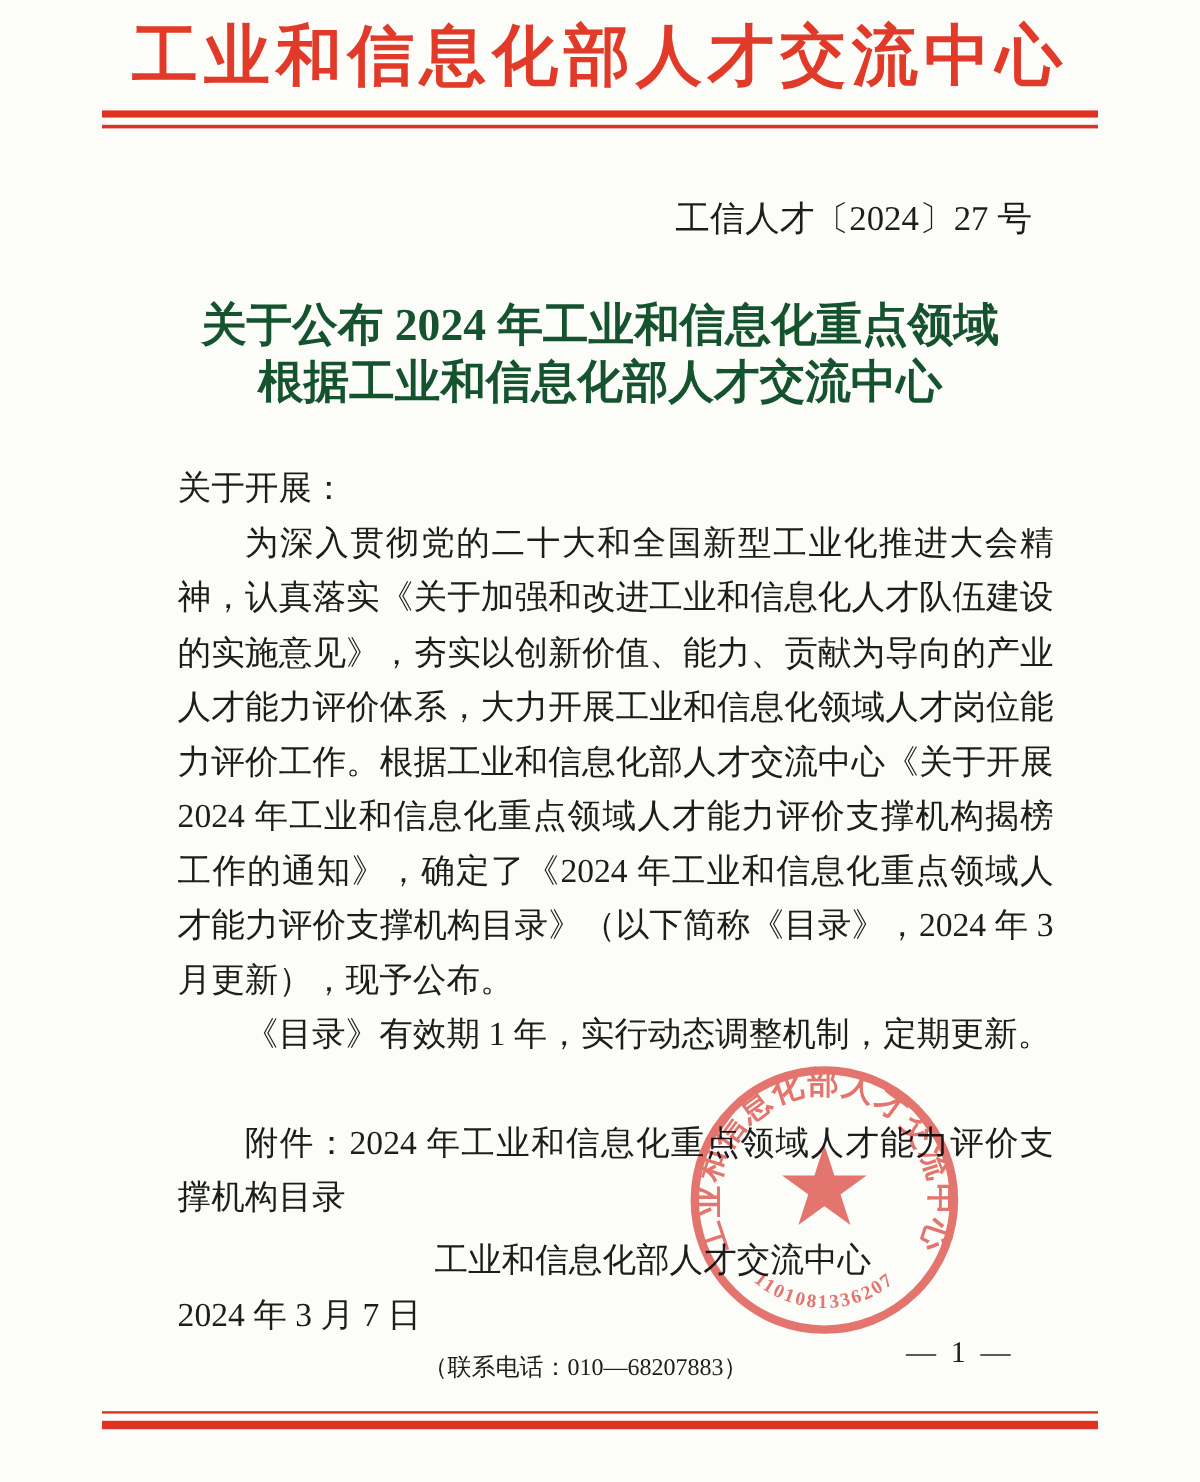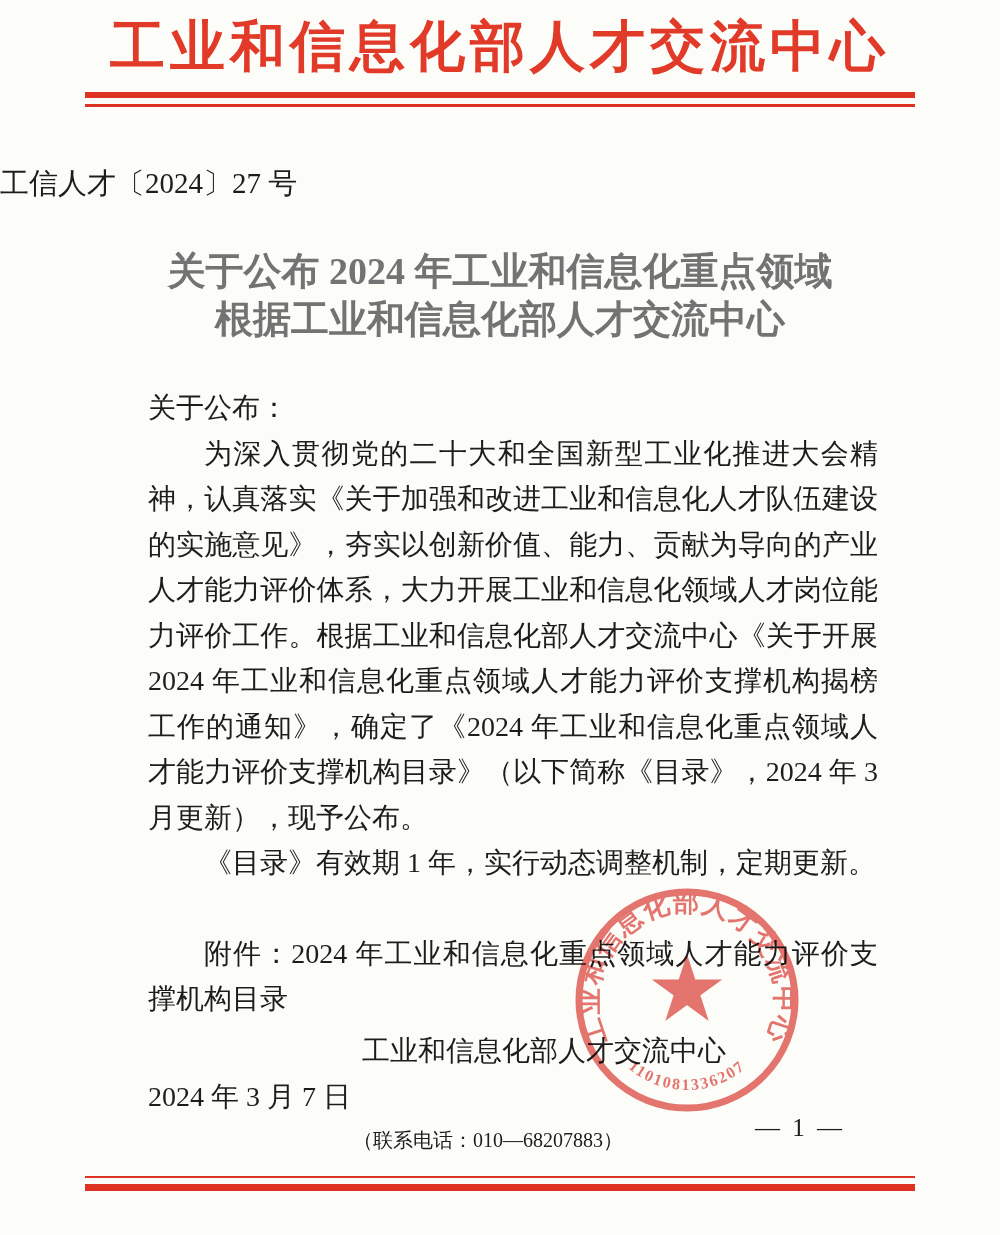--- a/index.html
+++ b/index.html
@@ -31,33 +31,34 @@
   }
   .rules-top{margin:12px 85px 0 85px;}
   .rule-thick-top{height:6px;background:var(--rule-red);}
   .rule-thin-top{height:3px;background:var(--rule-red);margin-top:6px;}
   .rules-bottom{position:absolute;left:85px;right:85px;top:1176px;}
   .rule-thin-bottom{height:2px;background:var(--rule-red);}
   .rule-thick-bottom{height:7px;background:var(--rule-red);margin-top:6px;}
   
   .doc-number{
     margin-top:58px;
+    text-align:right;
     padding-right:140px;
     font-size:29px;
     line-height:36px;
     white-space:nowrap;
   }
   
   .title{
     margin:46px 0 0 0;
     text-align:center;
     font-size:38px;
     font-weight:bold;
     line-height:48px;
-    color:#737373;
+    color:#14532d;
   }
   
   .body{
     margin:42px 122px 0 148px;
     font-size:28px;
     line-height:45.5px;
     text-align:justify;
   }
   .body p{margin:0;}
   .para{text-indent:2em;}
@@ -97,21 +98,21 @@
   </div>
 
   <div class="doc-number">工信人才〔2024〕27 号</div>
 
   <h1 class="title">
     <span>关于公布 2024 年工业和信息化重点领域</span><br>
     <span>根据工业和信息化部人才交流中心</span>
   </h1>
 
   <div class="body">
-    <p class="salutation">关于公布：</p>
+    <p class="salutation">关于开展：</p>
     <p class="para">为深入贯彻党的二十大和全国新型工业化推进大会精神，认真落实《关于加强和改进工业和信息化人才队伍建设的实施意见》，夯实以创新价值、能力、贡献为导向的产业人才能力评价体系，大力开展工业和信息化领域人才岗位能力评价工作。根据工业和信息化部人才交流中心《关于开展 2024 年工业和信息化重点领域人才能力评价支撑机构揭榜工作的通知》，确定了《2024 年工业和信息化重点领域人才能力评价支撑机构目录》（以下简称《目录》，2024 年 3 月更新），现予公布。</p>
     <p class="para">《目录》有效期 1 年，实行动态调整机制，定期更新。</p>
     <p class="para attachment">附件：2024 年工业和信息化重点领域人才能力评价支撑机构目录</p>
 
     <div class="signature">
       <div class="sig-org">工业和信息化部人才交流中心</div>
       <div class="sig-date">2024 年 3 月 7 日</div>
     </div>
 
     <p class="contact">（联系电话：010—68207883）</p>

